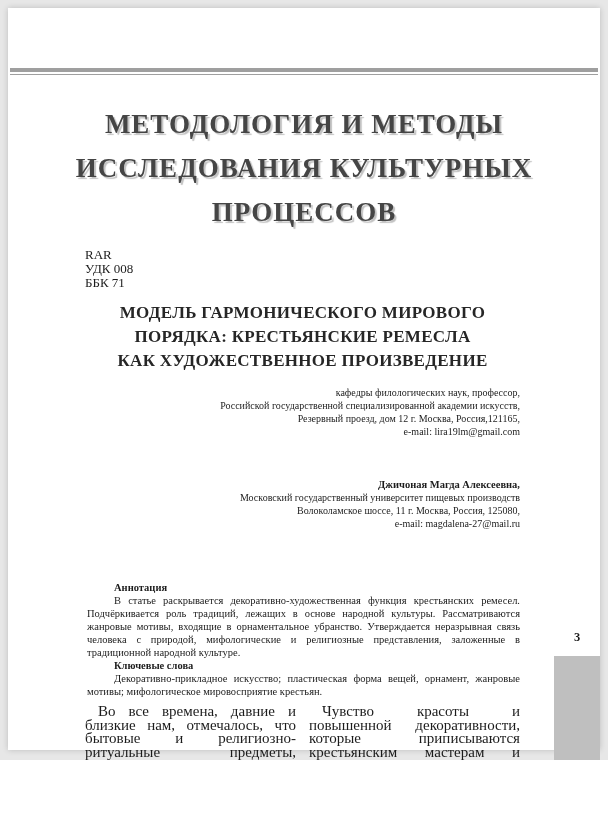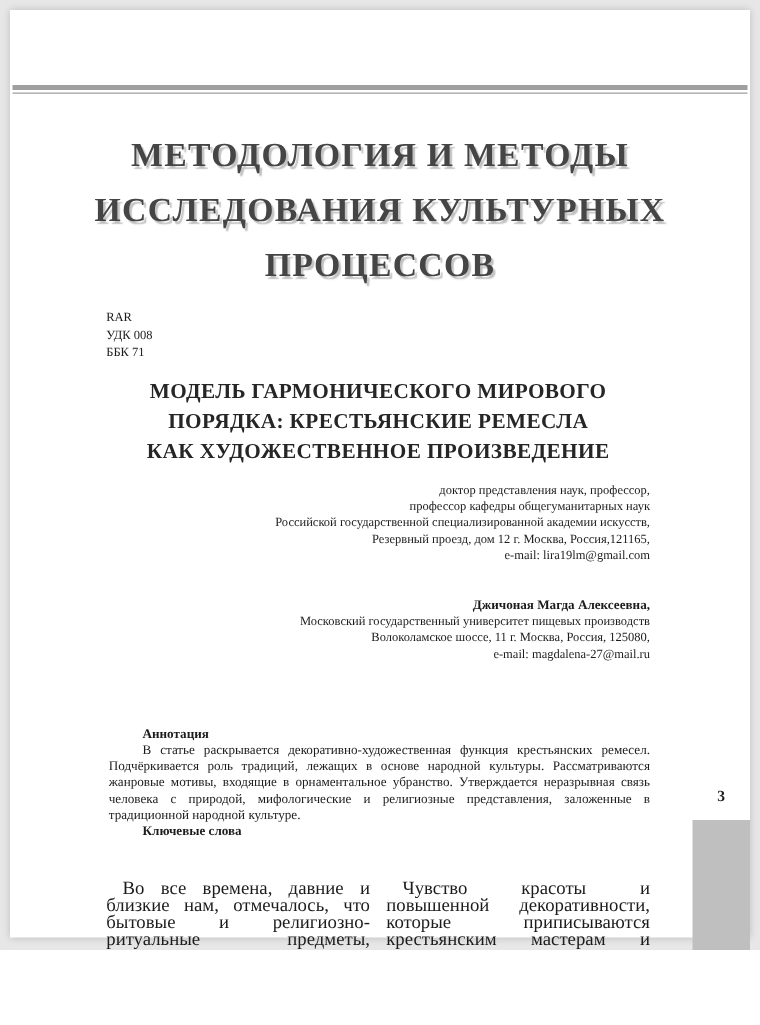--- a/index.html
+++ b/index.html
@@ -26,21 +26,21 @@
     position:absolute; left:0; right:0; top:94px;
     margin:0; text-align:center;
     font-size:27px; line-height:44px; font-weight:bold;
     letter-spacing:1px; color:#454545;
     text-shadow:2px 2px 1px #c2c2c2;
   }
   .section-header span { display:block; }
 
   .codes {
     position:absolute; left:77px; top:240px;
-    font-size:10px; line-height:14px; color:#1c1c1c;
+    font-size:13px; line-height:14px; color:#1c1c1c;
   }
 
   .article-title {
     position:absolute; left:77px; right:80px; top:293px;
     margin:0; text-align:center;
     font-size:17px; line-height:24px; font-weight:bold;
     letter-spacing:0.3px; color:#262626;
   }
   .article-title span { display:block;font-family:Liberation Serif, serif; }
 
@@ -99,38 +99,38 @@
       <div>ББК 71</div>
     </div>
 
     <h2 class="article-title">
       <span>МОДЕЛЬ ГАРМОНИЧЕСКОГО МИРОВОГО</span>
       <span>ПОРЯДКА: КРЕСТЬЯНСКИЕ РЕМЕСЛА</span>
       <span>КАК ХУДОЖЕСТВЕННОЕ ПРОИЗВЕДЕНИЕ</span>
     </h2>
 
     <div class="author author-1">
-      <div>доктор представления наук, профессор,</div>
-      <div>профессор кафедры общегуманитарных наук</div>
+      <div>кафедры филологических наук, профессор,</div>
       <div>Российской государственной специализированной академии искусств,</div>
       <div>Резервный проезд, дом 12 г. Москва, Россия,121165,</div>
       <div>e-mail: lira19lm@gmail.com</div>
     </div>
 
     <div class="author author-2">
       <div class="author-name">Джичоная Магда Алексеевна,</div>
       <div>Московский государственный университет пищевых производств</div>
       <div>Волоколамское шоссе, 11 г. Москва, Россия, 125080,</div>
       <div>e-mail: magdalena-27@mail.ru</div>
     </div>
 
     <div class="abstract-block">
       <p class="para-label">Аннотация</p>
       <p>В статье раскрывается декоративно-художественная функция крестьянских ремесел. Подчёркивается роль традиций, лежащих в основе народной культуры. Рассматриваются жанровые мотивы, входящие в орнаментальное убранство. Утверждается неразрывная связь человека с природой, мифологические и религиозные представления, заложенные в традиционной народной культуре.</p>
       <p class="para-label">Ключевые слова</p>
+      <p>Декоративно-прикладное искусство; пластическая форма вещей, орнамент, жанровые мотивы; мифологическое мировосприятие крестьян.</p>
     </div>
 
     <div class="columns">
       <p>Во все времена, давние и близкие нам, отмечалось, что бытовые и религиозно-ритуальные предметы, составляющие основное зерно крестьянского ремесла, отличаются особой выразительностью и декоративностью.</p>
       <p>Чувство красоты и повышенной декоративности, которые приписываются крестьянским мастерам и мастерицам, — это эстетические качества в их современном понимании. Для крестьянина в прошлом — это совокупность исто-</p>
     </div>
 
     <div class="page-number">3</div>
     <div class="side-bar"></div>
 

